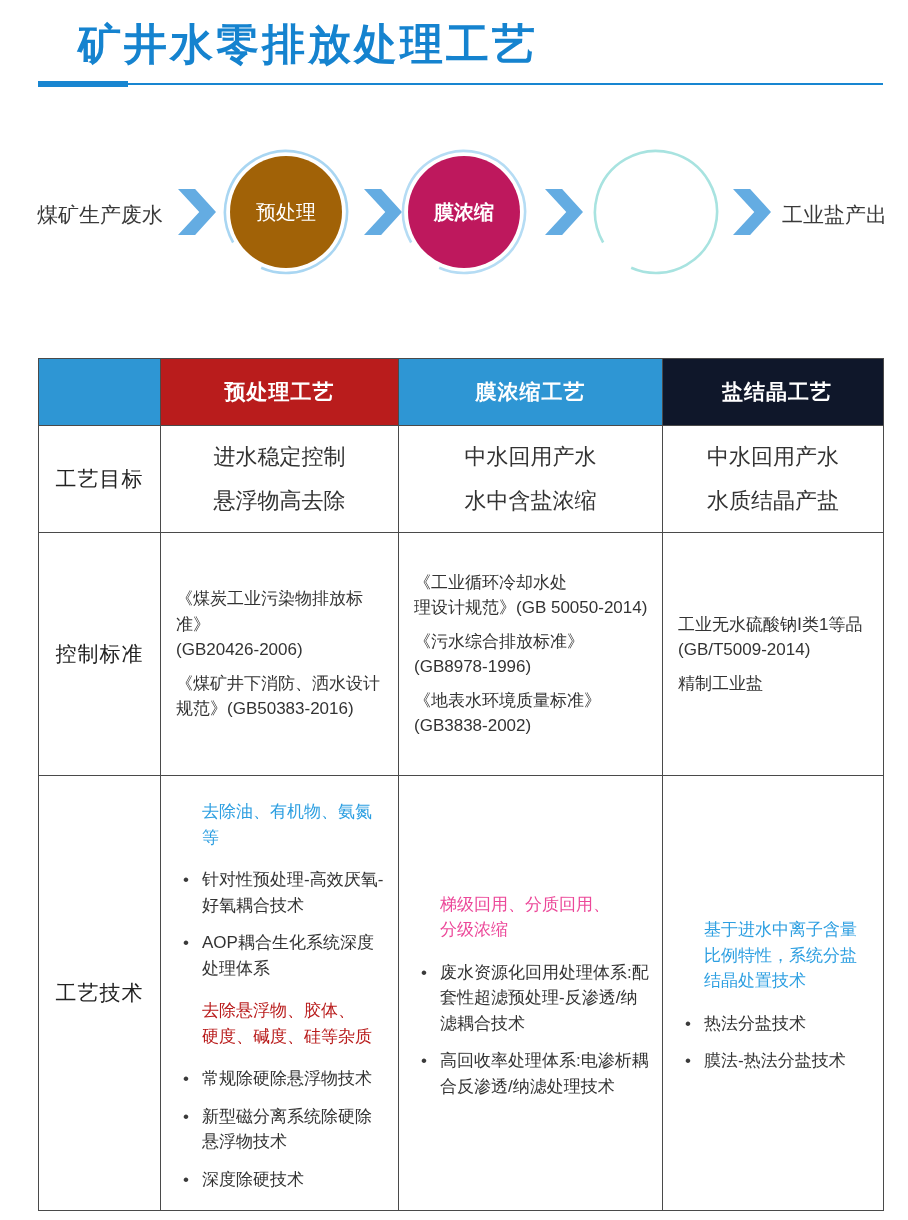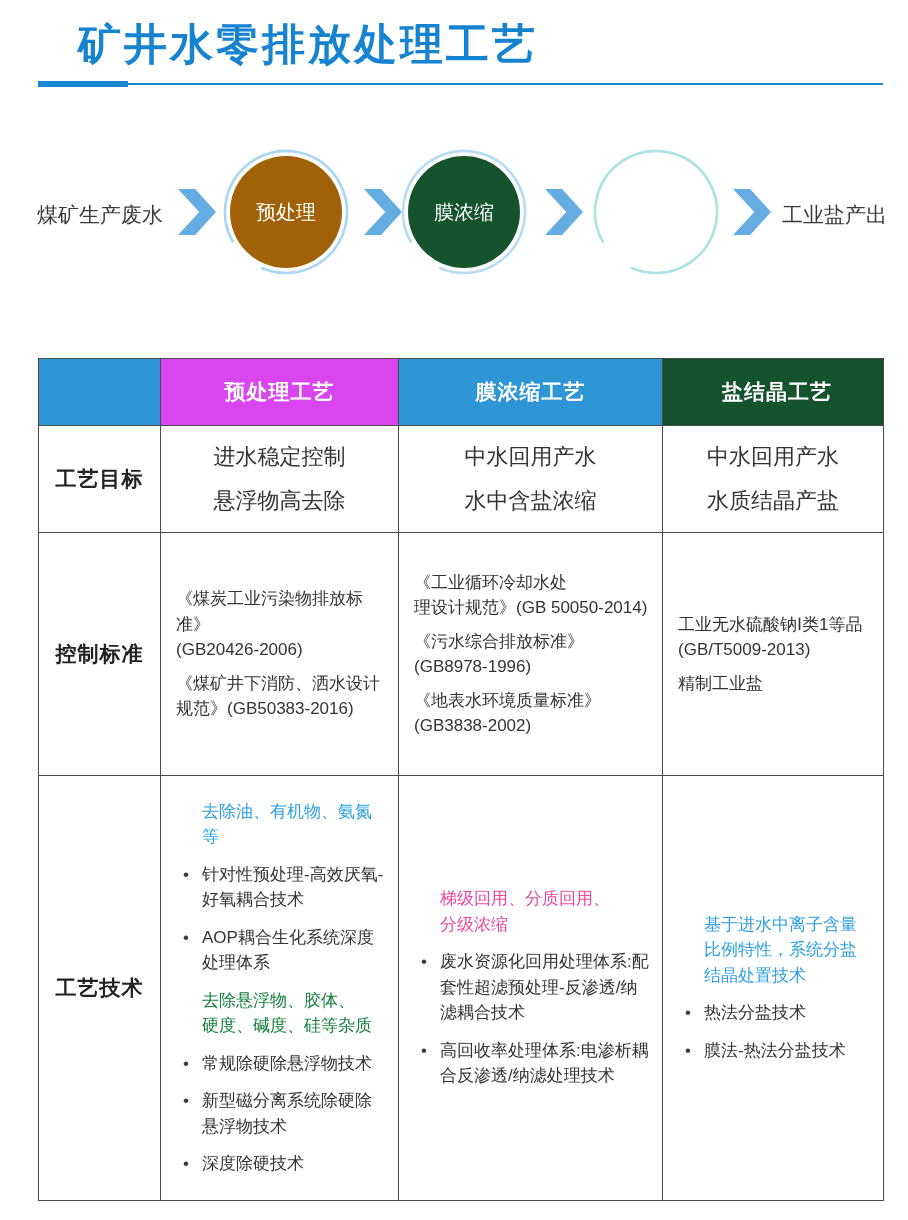--- a/index.html
+++ b/index.html
@@ -55,30 +55,30 @@
   }
   tr.hdr { height:67px; }
   tr.r-goal { height:107px; }
   tr.r-std { height:243px; }
   tr.r-tech { height:425px; }
   th.col-h {
     background:#2e96d4; color:#ffffff; font-size:21px; font-weight:bold;
     text-align:center; letter-spacing:1px;
   }
   td.row-label {
-    font-size:21px; font-weight:bold; color:#222222; text-align:center; letter-spacing:1px;
+    font-size:21px; font-weight:normal; color:#222222; text-align:center; letter-spacing:1px;
   }
   td.goal-cell {
     text-align:center; font-size:22px; line-height:2.0; white-space:pre-line; color:#333;
   }
   td.std-cell { text-align:left; padding:6px 12px 6px 15px; font-size:17px; color:#333; }
   .std-p { white-space:pre-line; line-height:1.5; margin:8px 0; }
   td.tech-cell { text-align:left; padding:6px 10px 6px 15px; font-size:17px; color:#333; }
   .tech-heading {
-    color:#2d9fe1; padding-left:26px; margin:11px 0; line-height:1.5; white-space:pre-line;
+    color:#2d9fe1; padding-left:26px; margin:17px 0; line-height:1.5; white-space:pre-line;
   }
   .tech-item { position:relative; padding-left:26px; margin:12px 0; line-height:1.5; }
   .dot { position:absolute; left:7px; top:0; color:#3a3a3a; }
   .dot::before { content:"•"; }
 </style>
 </head>
 <body>
 
 <h1 class="page-title" style="color: rgb(21, 131, 207); margin-left: 40px;">矿井水零排放处理工艺</h1>
 <div class="title-rule">
@@ -97,21 +97,21 @@
     </svg>
     <div class="ball" style="background: #a16207;">预处理</div>
   </div>
 
   <div class="chevron chev2" style="background: rgb(100, 172, 226);"></div>
 
   <div class="stage stage2">
     <svg class="ring" width="128" height="128" viewBox="0 0 128 128">
       <circle cx="64" cy="64" r="61" fill="none" stroke="#b5dcf4" stroke-width="2.6" pathLength="100" stroke-dasharray="90 10" transform="rotate(150 64 64)"></circle>
     </svg>
-    <div class="ball" style="background: #14532d;">膜浓缩</div>
+    <div class="ball" style="background: #be185d; font-weight: bold;">膜浓缩</div>
   </div>
 
   <div class="chevron chev3" style="background: rgb(100, 172, 226);"></div>
 
   <div class="stage stage3">
     <svg class="ring" width="128" height="128" viewBox="0 0 128 128">
       <circle cx="64" cy="64" r="61" fill="none" stroke="#a8e3e0" stroke-width="2.6" pathLength="100" stroke-dasharray="90 10" transform="rotate(150 64 64)"></circle>
     </svg>
   </div>
 
@@ -123,23 +123,23 @@
 <table class="main">
   <colgroup>
     <col style="width:122px">
       <col style="width:238px">
       <col style="width:264px">
       <col style="width:221px">
   </colgroup>
   <tbody>
       <tr class="hdr">
     <th class="col-h" style="background: rgb(46, 150, 212);"></th>
-    <th class="col-h" style="background: #d946ef;">预处理工艺</th>
+    <th class="col-h" style="background: #b91c1c;">预处理工艺</th>
     <th class="col-h" style="background: rgb(46, 150, 212);">膜浓缩工艺</th>
-    <th class="col-h" style="background: #14532d; padding-left: 8px;">盐结晶工艺</th>
+    <th class="col-h" style="background: #0f172a; padding-left: 8px;">盐结晶工艺</th>
   </tr>
 
   <tr class="r-goal">
     <td class="row-label">工艺目标</td>
     <td class="goal-cell">进水稳定控制
 悬浮物高去除</td>
     <td class="goal-cell">中水回用产水
 水中含盐浓缩</td>
     <td class="goal-cell">中水回用产水
 水质结晶产盐</td>
@@ -156,38 +156,38 @@
     <td class="std-cell">
       <p class="std-p">《工业循环冷却水处
 理设计规范》(GB 50050-2014)</p>
       <p class="std-p">《污水综合排放标准》
 (GB8978-1996)</p>
       <p class="std-p">《地表水环境质量标准》
 (GB3838-2002)</p>
     </td>
     <td class="std-cell">
       <p class="std-p">工业无水硫酸钠Ⅰ类1等品
-(GB/T5009-2013)</p>
+(GB/T5009-2014)</p>
       <p class="std-p">精制工业盐</p>
     </td>
   </tr>
 
   <tr class="r-tech">
     <td class="row-label">工艺技术</td>
     <td class="tech-cell">
       <div class="tech-heading" style="color: rgb(45, 159, 225);">去除油、有机物、氨氮等</div>
       <div class="tech-item">
         <span class="dot"></span>
         <span>针对性预处理-高效厌氧-好氧耦合技术</span>
       </div>
       <div class="tech-item">
         <span class="dot"></span>
         <span>AOP耦合生化系统深度处理体系</span>
       </div>
-      <div class="tech-heading" style="color: #15803d;">去除悬浮物、胶体、
+      <div class="tech-heading" style="color: #b91c1c;">去除悬浮物、胶体、
 硬度、碱度、硅等杂质</div>
       <div class="tech-item">
         <span class="dot"></span>
         <span>常规除硬除悬浮物技术</span>
       </div>
       <div class="tech-item">
         <span class="dot"></span>
         <span>新型磁分离系统除硬除悬浮物技术</span>
       </div>
       <div class="tech-item">

